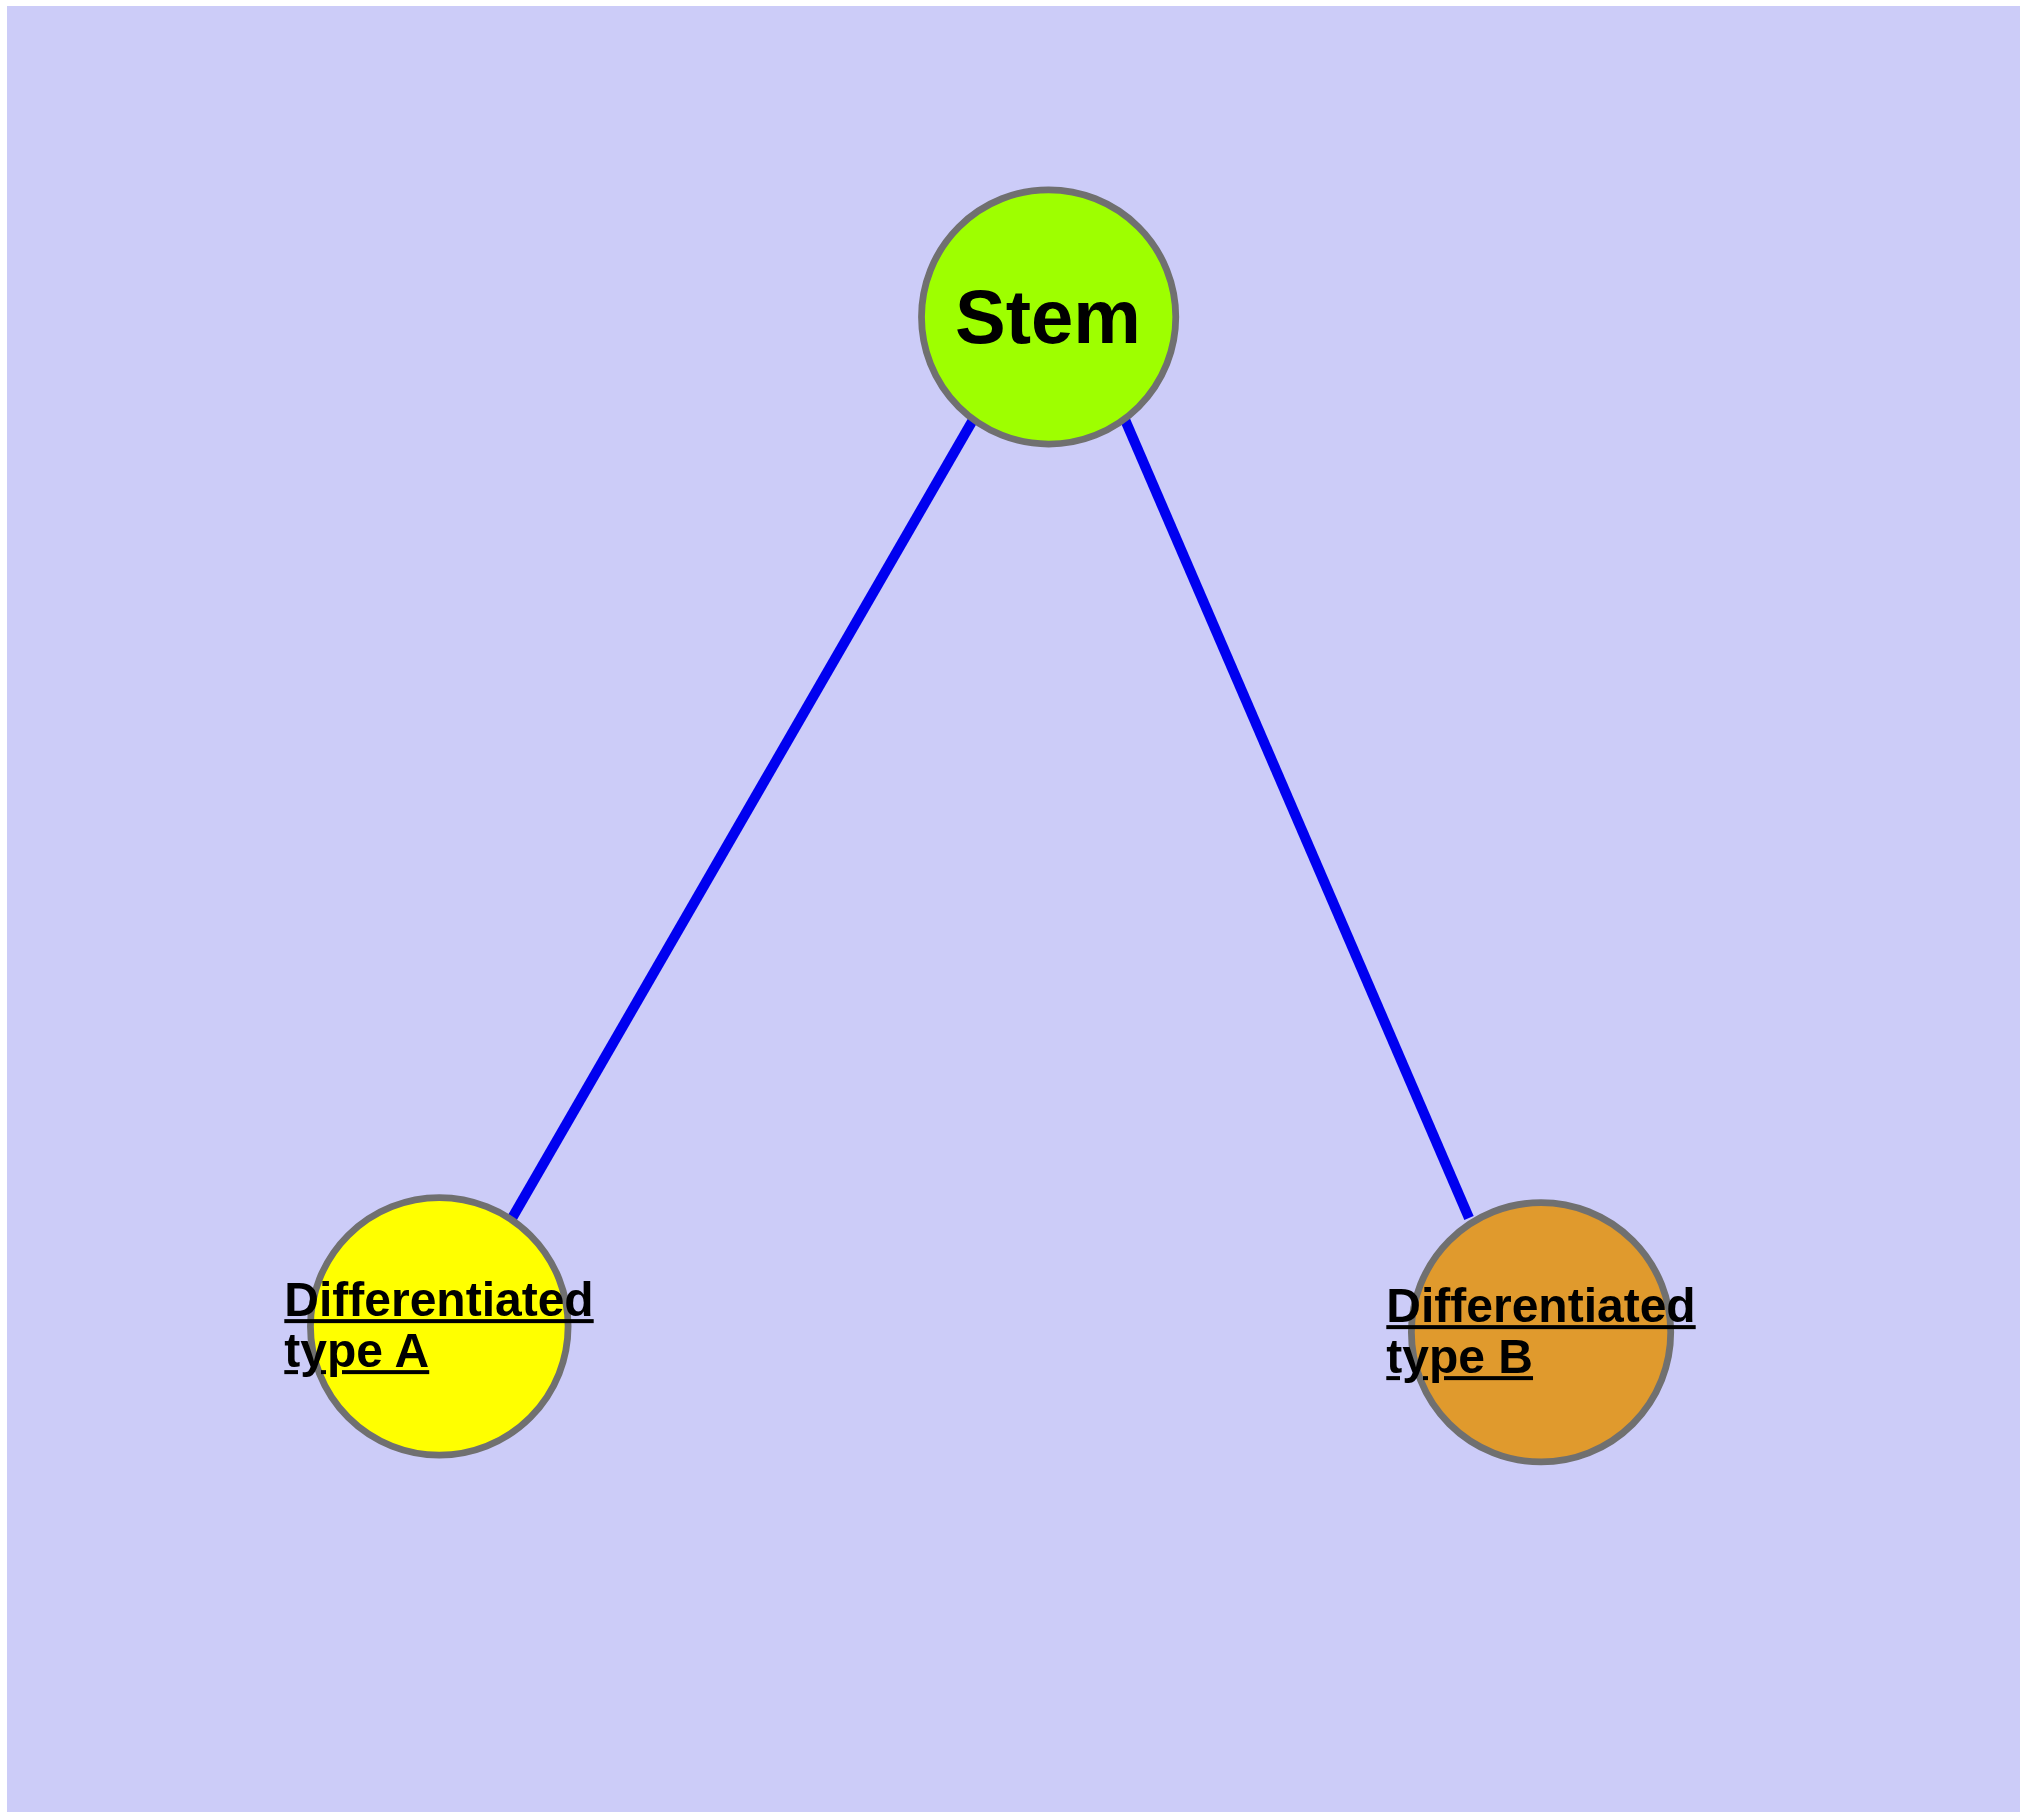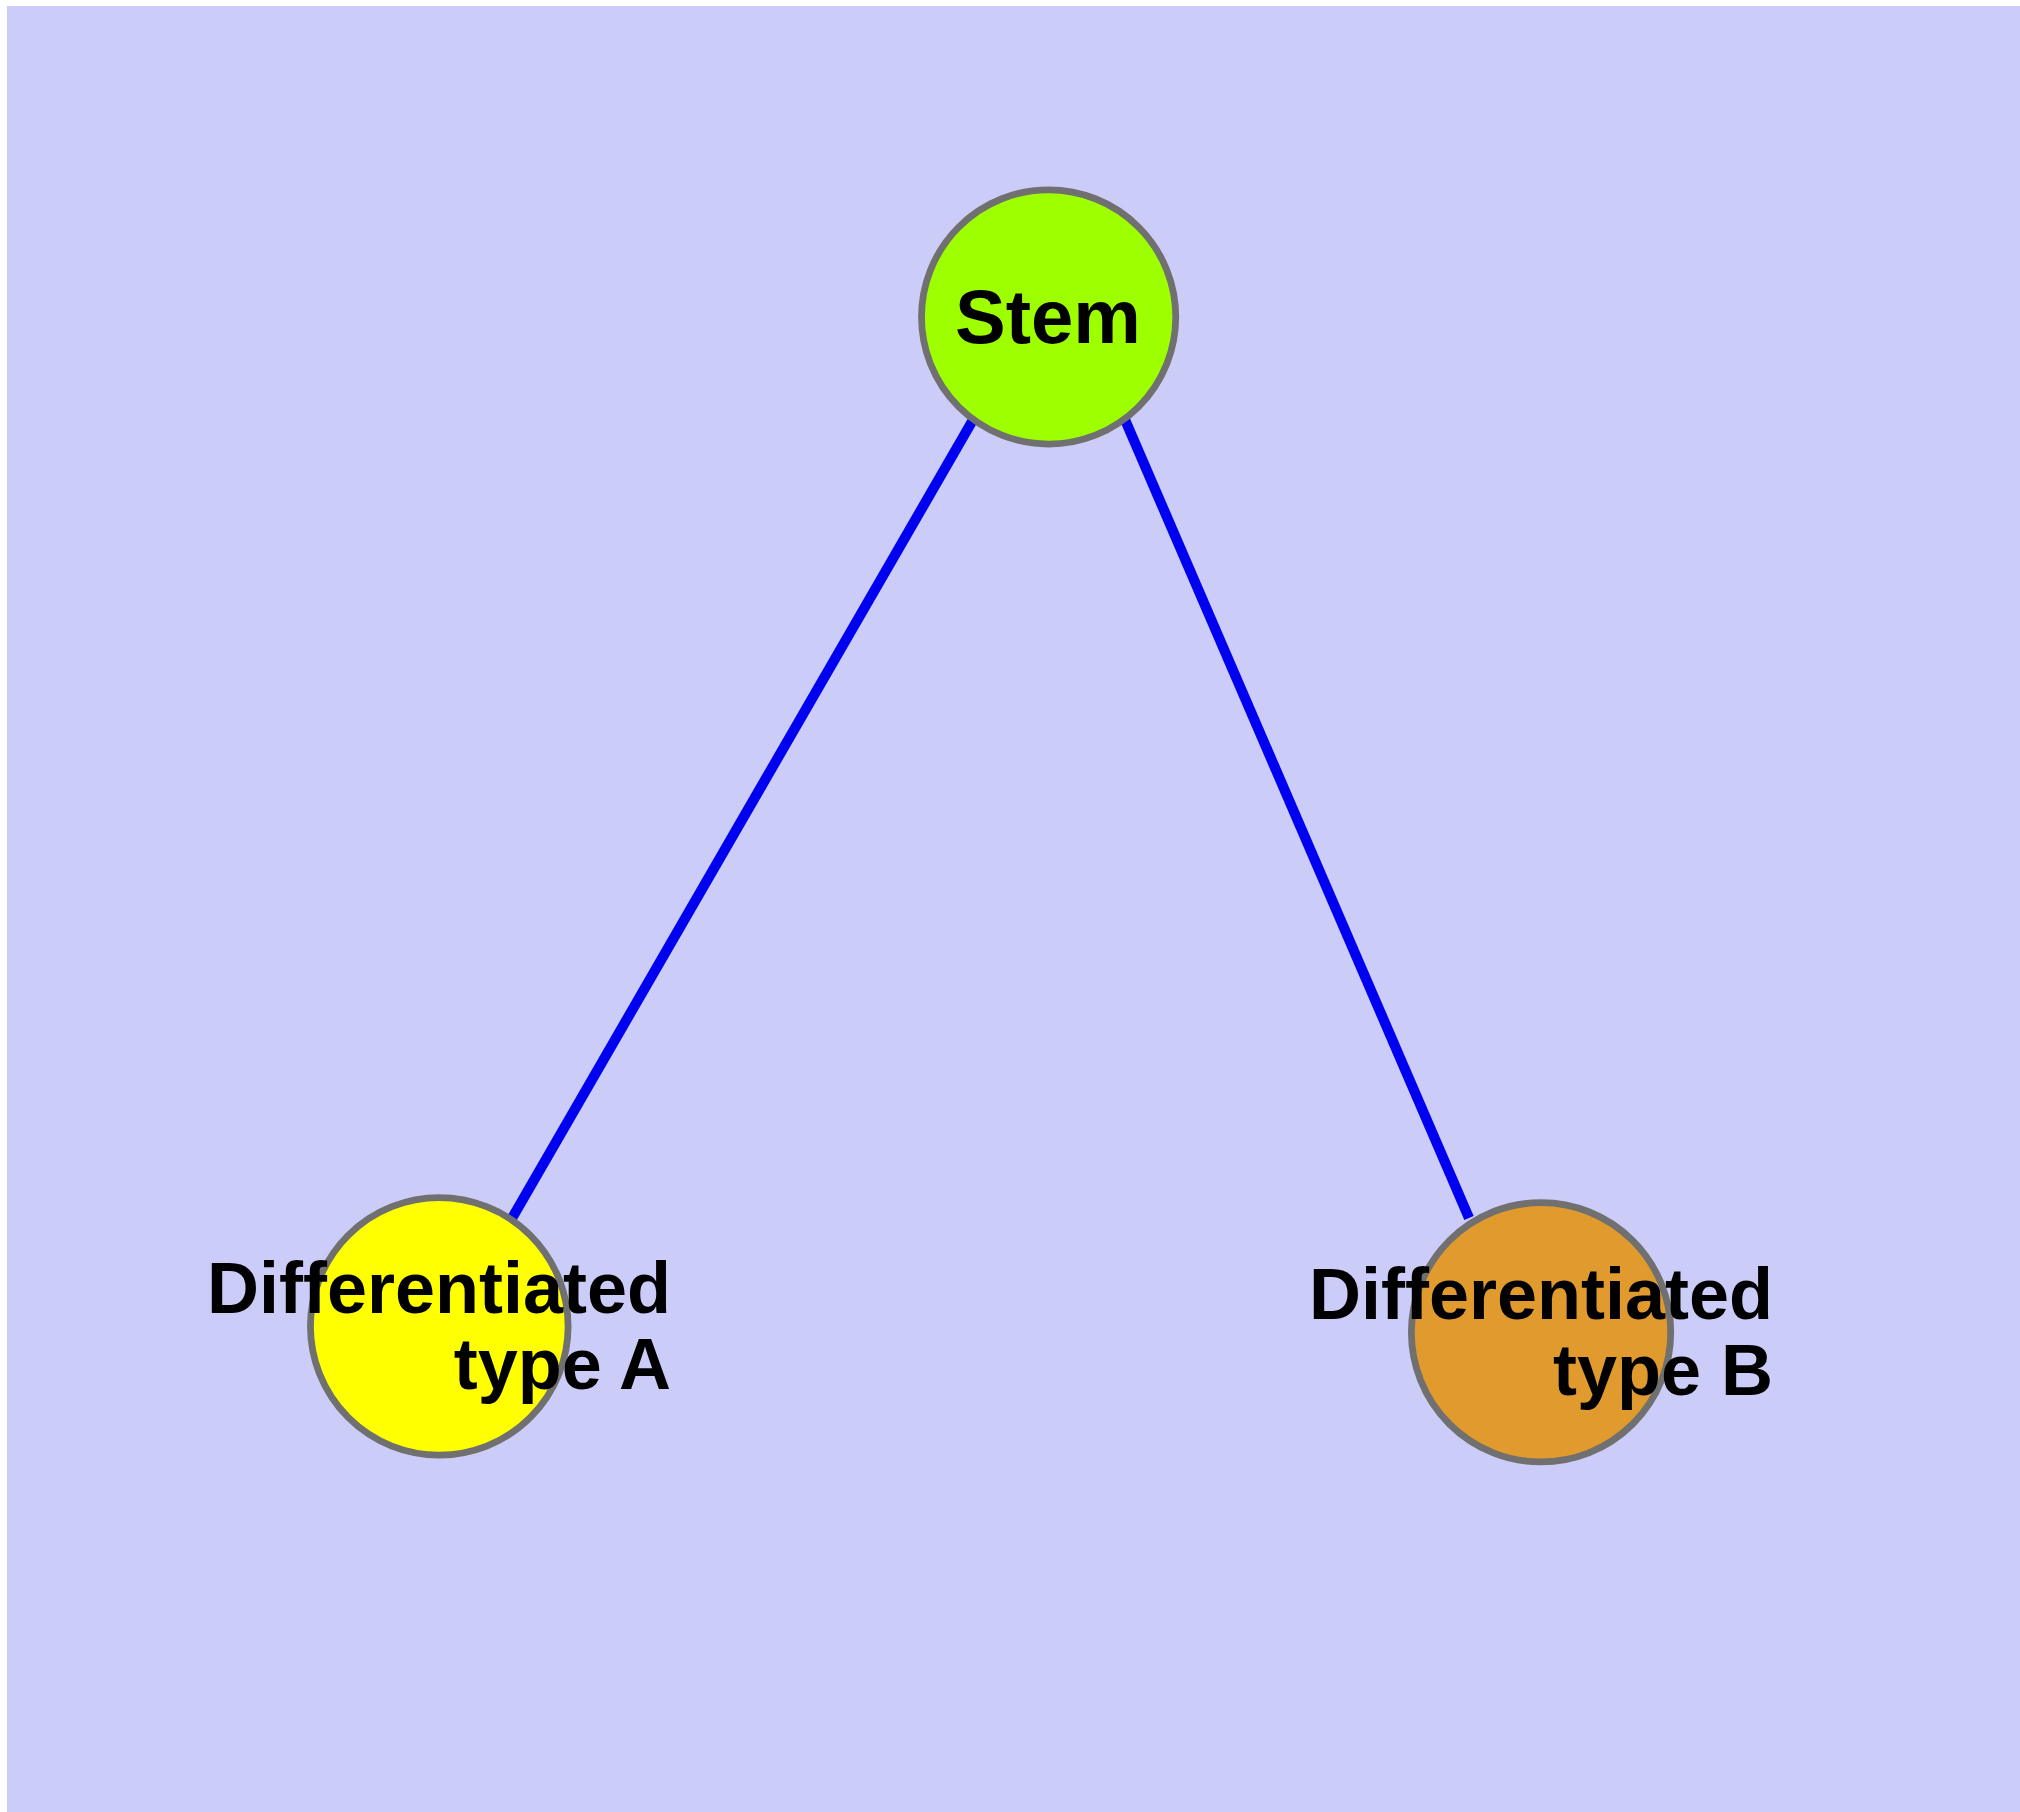--- a/index.html
+++ b/index.html
@@ -27,31 +27,32 @@
     position: absolute;
     left: 0;
     top: 0;
     width: 2021px;
     height: 1812px;
   }
   .node-label {
     position: absolute;
     color: #000000;
     font-weight: bold;
-    text-align: right;
+    text-align: left;
     line-height: 1.06;
     white-space: pre;
     transform: translate(-50%, -50%);
     pointer-events: none;
   }
   .node-label.big {
     font-size: 76px;
   }
   .node-label.multi {
-    font-size: 72px;
+    font-size: 48px;
+    text-decoration: underline;
   }
 </style>
 </head>
 <body>
 
 <div id="canvas">
 
   <div id="plot-background"></div>
 
   <svg id="graph-svg" viewBox="0 0 2384 2138" xmlns="http://www.w3.org/2000/svg">

